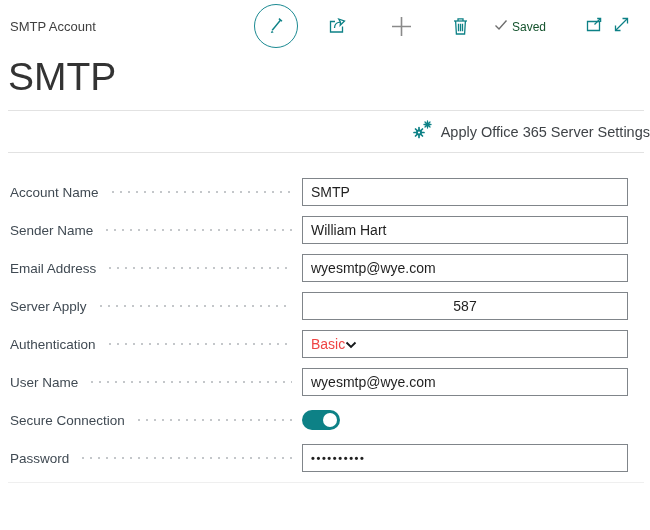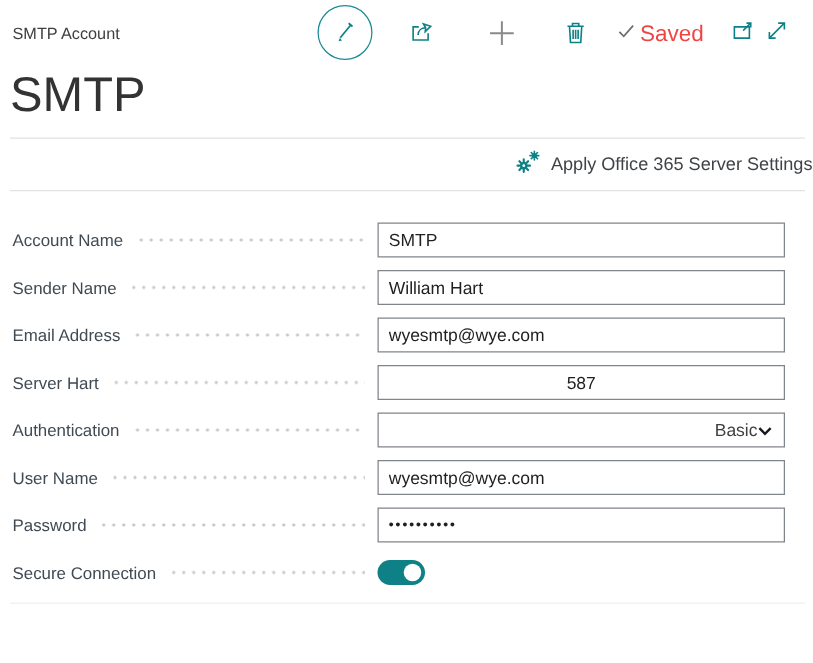--- a/index.html
+++ b/index.html
@@ -20,21 +20,21 @@
   .icon-btn { position:absolute; cursor:pointer; background:none; border:none; padding:0; line-height:0; }
   .edit-circle {
     left:254px; top:4px; width:44px; height:44px;
     border:1.5px solid #1b8a92; border-radius:50%;
     display:flex; align-items:center; justify-content:center;
   }
   .share-btn  { left:327px; top:16px; }
   .new-btn    { left:390px; top:15px; }
   .trash-btn  { left:450px; top:15px; }
   .saved-wrap { position:absolute; left:493px; top:17px; display:flex; align-items:center; gap:3px; }
-  .saved-text { font-size:18px; color:#ef4444; }
+  .saved-text { font-size:12px; color:#14532d; }
   .popout-btn { left:585px; top:17px; }
   .expand-btn { left:612px; top:15px; }
 
   
   .page-title {
     margin:2px 0 0 8px;
     font-size:39px; line-height:46px; font-weight:300;
     color:#333;
   }
 
@@ -61,22 +61,22 @@
   .ctrl-slot { width:326px; display:flex; align-items:center; }
   .bc-input {
     width:326px; height:28px; border:1px solid #80858a; border-radius:0;
     padding:0 8px; font-size:14px; color:#1f1f1f; background:#fff;
     font-family:inherit; outline:none;
   }
   .bc-input.num { text-align:center; }
   .bc-input.pwd { font-size:11px; letter-spacing:1.6px; font-weight:700; }
   .bc-select {
     width:326px; height:28px; border:1px solid #80858a; background:#fff;
-    display:flex; align-items:center; justify-content:flex-end;
-    padding:0 9px 0 8px; font-size:14px; color:#404040; cursor:pointer;
+    display:flex; align-items:center; justify-content:flex-start;
+    padding:0 9px 0 8px; font-size:14px; color:#ef4444; cursor:pointer;
   }
   .toggle {
     width:38px; height:20px; border-radius:10px; background:#0d8186;
     position:relative; cursor:pointer;
   }
   .toggle .knob {
     position:absolute; right:3px; top:3px; width:14px; height:14px;
     border-radius:50%; background:#fff;
   }
 </style>
@@ -203,21 +203,21 @@
     <div class="label-area">
       <span class="f-label">Email Address</span>
       <div class="leader"></div>
     </div>
     <div class="ctrl-slot">
           <input class="bc-input" value="wyesmtp@wye.com" style="">
         </div>
   </div>
       <div class="field-row">
     <div class="label-area">
-      <span class="f-label">Server Hart</span>
+      <span class="f-label">Server Apply</span>
       <div class="leader"></div>
     </div>
     <div class="ctrl-slot">
           <input class="bc-input num" value="587" style="">
         </div>
   </div>
       <div class="field-row">
     <div class="label-area">
       <span class="f-label">Authentication</span>
       <div class="leader"></div>
@@ -237,34 +237,34 @@
     <div class="label-area">
       <span class="f-label">User Name</span>
       <div class="leader"></div>
     </div>
     <div class="ctrl-slot">
           <input class="bc-input" value="wyesmtp@wye.com" style="">
         </div>
   </div>
       <div class="field-row">
     <div class="label-area">
-      <span class="f-label">Password</span>
-      <div class="leader"></div>
-    </div>
-    <div class="ctrl-slot">
-          <input class="bc-input pwd" value="••••••••••" style="">
-        </div>
-  </div>
-      <div class="field-row">
-    <div class="label-area">
       <span class="f-label">Secure Connection</span>
       <div class="leader"></div>
     </div>
     <div class="ctrl-slot">
           <div class="toggle">
     <div class="knob"></div>
   </div>
         </div>
   </div>
+      <div class="field-row">
+    <div class="label-area">
+      <span class="f-label">Password</span>
+      <div class="leader"></div>
+    </div>
+    <div class="ctrl-slot">
+          <input class="bc-input pwd" value="••••••••••" style="">
+        </div>
+  </div>
     </div>
 
   <div class="divider faint"></div>
 </div>
 
 </body></html>

